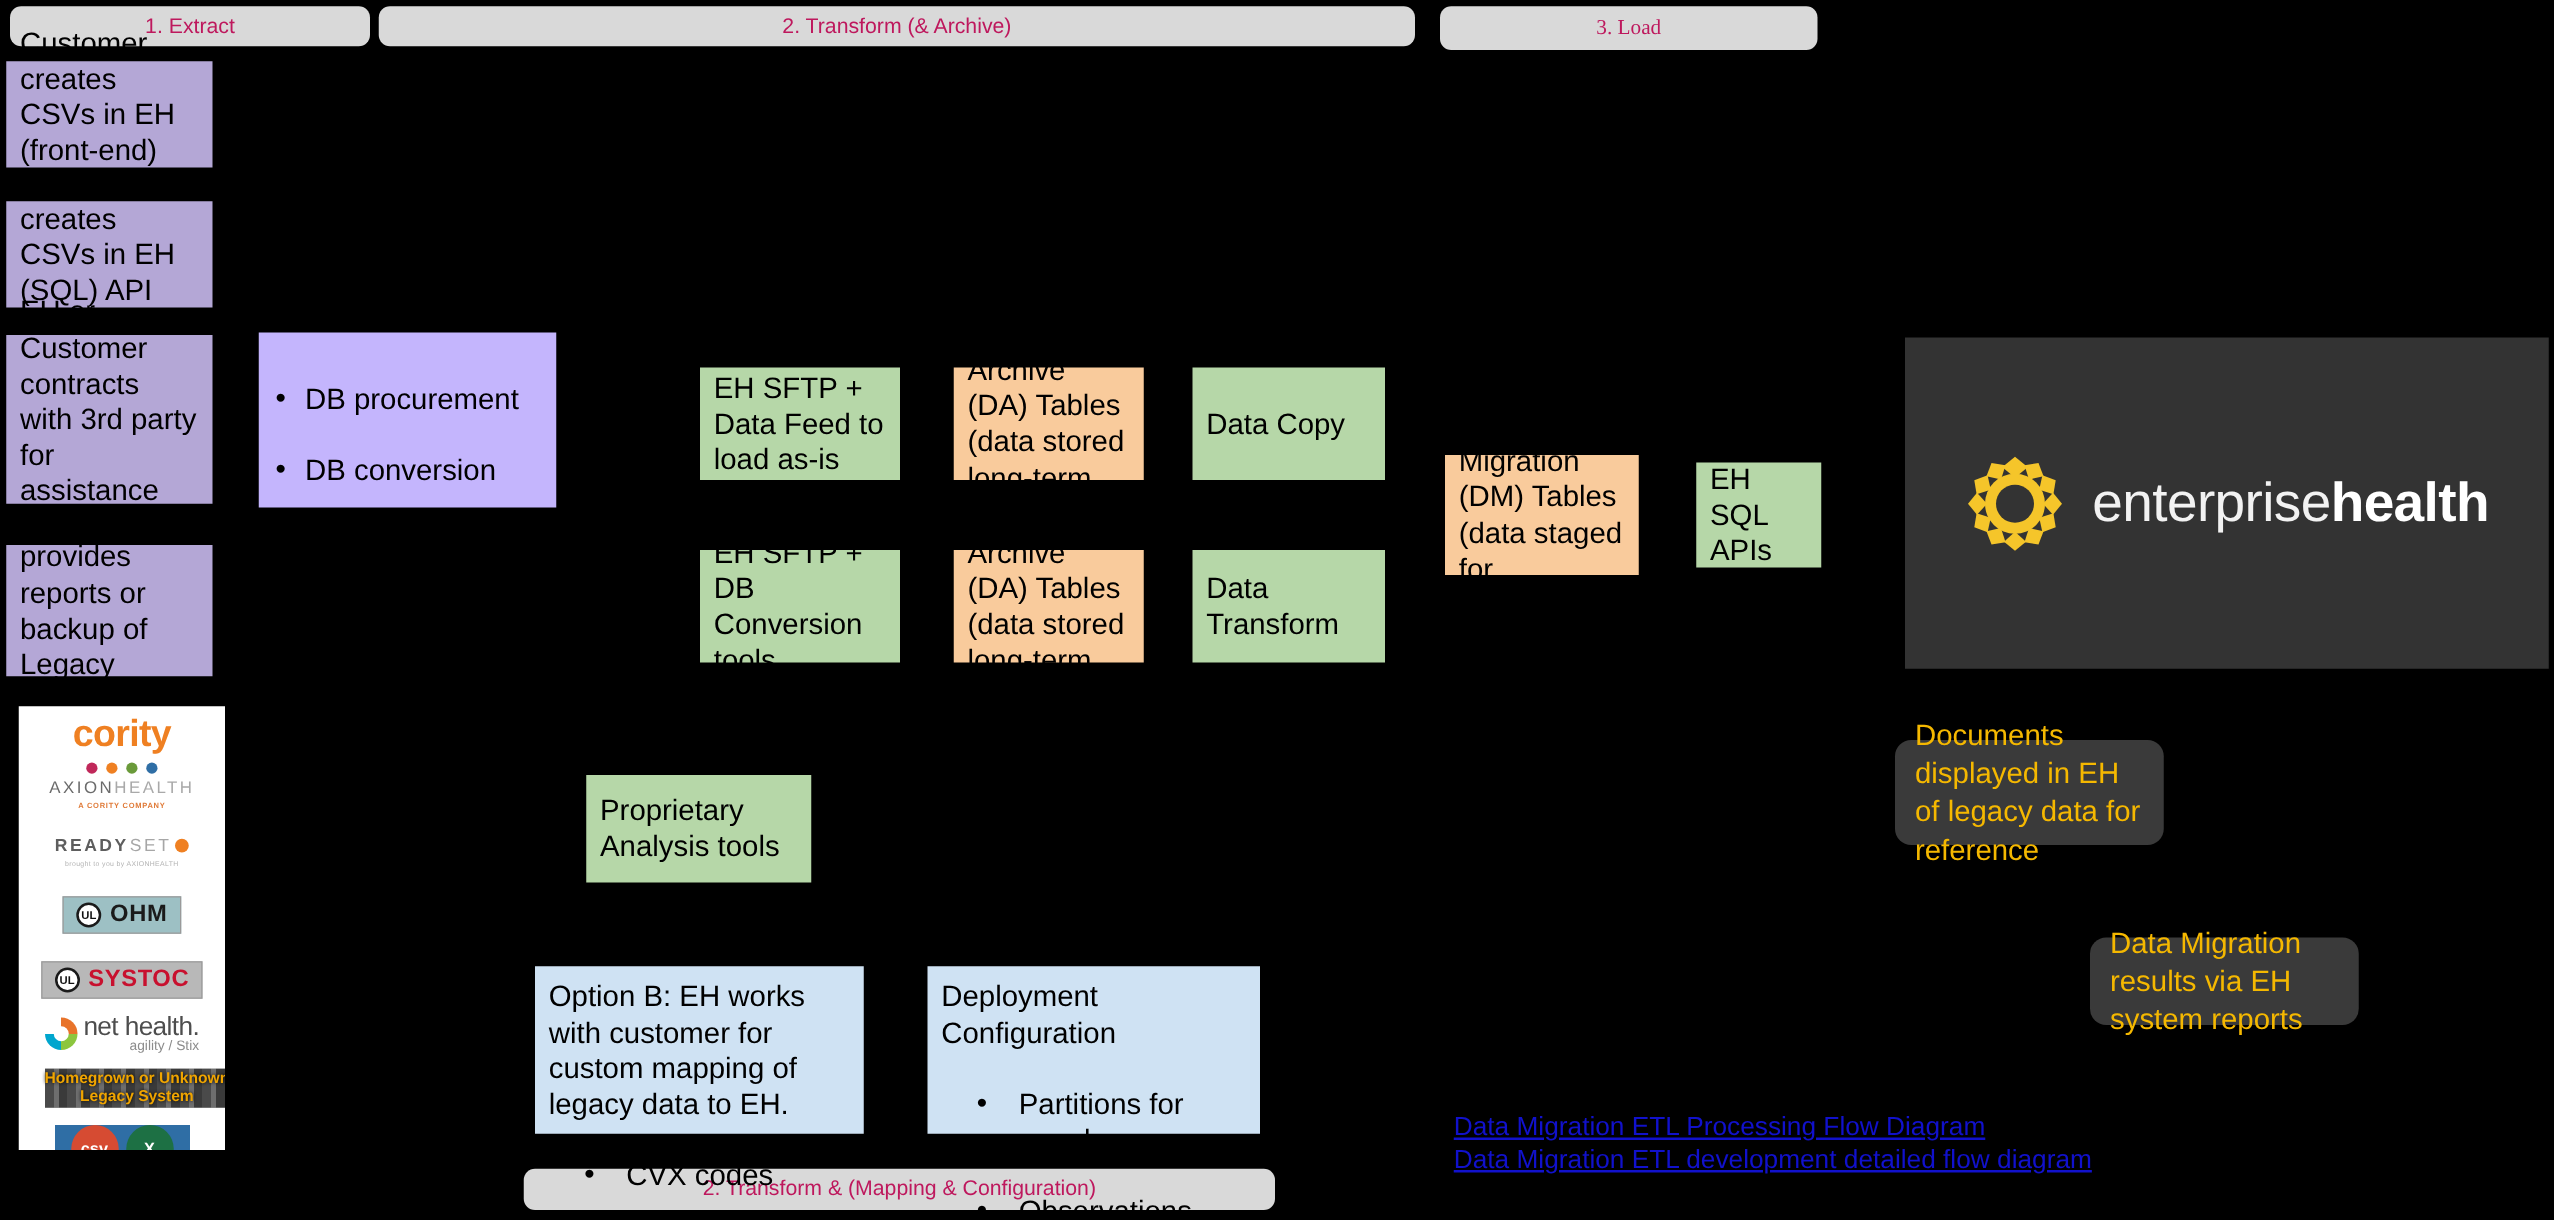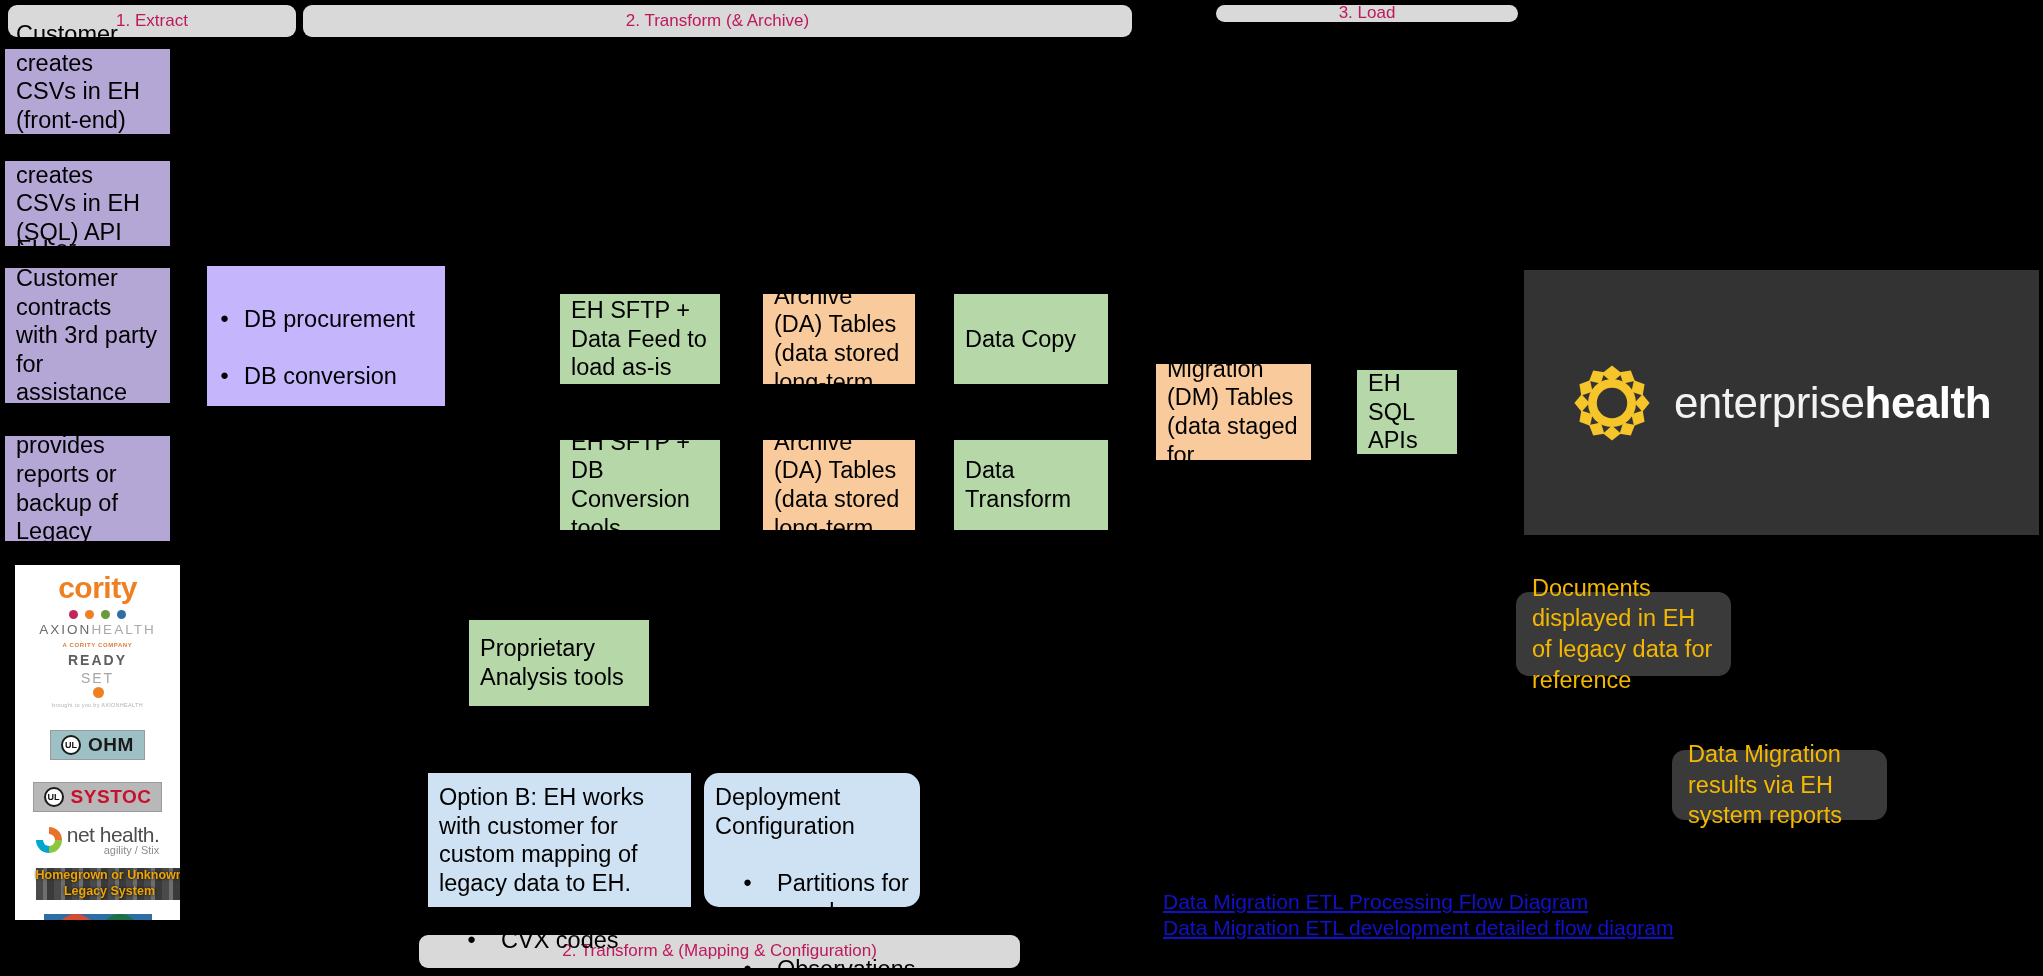--- a/index.html
+++ b/index.html
@@ -128,22 +128,22 @@
   .logo-axion {
     font-size: 13.5px; letter-spacing: 2px; color: #6b6b6b;
     font-weight: 700; line-height: 1.1;
   }
   .logo-axion span { color: #a9a9a9; font-weight: 400; }
   .logo-axion-sub {
     font-size: 6px; letter-spacing: 0.6px; color: #e07b39; font-weight: 700;
   }
   .logo-ready {
     font-size: 14px; letter-spacing: 2px; color: #7b7b7b;
-    font-weight: 700; line-height: 1.2; margin-top: 0;
-    display: flex; align-items: center; gap: 1px; flex-direction: column;
+    font-weight: 700; line-height: 1.2; margin-top: 16px;
+    display: flex; align-items: center; gap: 1px;
   }
   .logo-ready .dark { color: #5e5e5e; }
   .logo-ready .light { color: #a6a6a6; font-weight: 500; }
   .logo-ready .o {
     width: 11px; height: 11px; border-radius: 50%;
     background: #ef8022; display: inline-block; margin-left: 2px;
   }
   .logo-ready-sub { font-size: 5.5px; color: #b3b3b3; letter-spacing: .3px; }
   .badge {
     margin-top: 18px; padding: 3px 10px;
@@ -209,21 +209,21 @@
 <body>
 
 <div id="canvas">
 
   <div class="phase-tab" style="left:8px; top:5px; width:288px; height:32px;">
     <span>1. Extract</span>
   </div>
   <div class="phase-tab" style="left:303px; top:5px; width:829px; height:32px;">
     <span>2. Transform (&amp; Archive)</span>
   </div>
-  <div class="phase-tab" style="left:1216px; top:5px; width:302px; height:17px;">
+  <div class="phase-tab" style="left:1152px; top:5px; width:302px; height:35px;font-family:Liberation Serif, serif;">
     <span>3. Load</span>
   </div>
   <div class="phase-tab" style="left:419px; top:935px; width:601px; height:33px;">
     <span>2. Transform &amp; (Mapping &amp; Configuration)</span>
   </div>
 
   <div class="box purple" style="left:5px; top:49px; width:165px; height:85px;">
     <span>Customer creates CSVs in EH (front-end) API format</span>
   </div>
 
@@ -286,21 +286,21 @@
   </div>
 
   <div class="box blue box-top" style="left:428px; top:773px; width:263px; height:134px;">
     <span>Option B: EH works with customer for custom mapping of legacy data to EH.</span>
     <ul class="bullets indented">
       <li>CVX codes</li>
       
     </ul>
   </div>
 
-  <div class="box blue box-top" style="left:704px; top:773px; width:216px; height:134px;border-radius:15px;">
+  <div class="box blue box-top" style="left:742px; top:773px; width:266px; height:134px;">
     <span>Deployment Configuration</span>
     <ul class="bullets indented">
       <li>Partitions for people</li>
       <li>Observations</li>
       
     </ul>
     
   </div>
 
   <div class="eh-panel" style="left:1524px; top:270px; width:515px; height:265px;">

